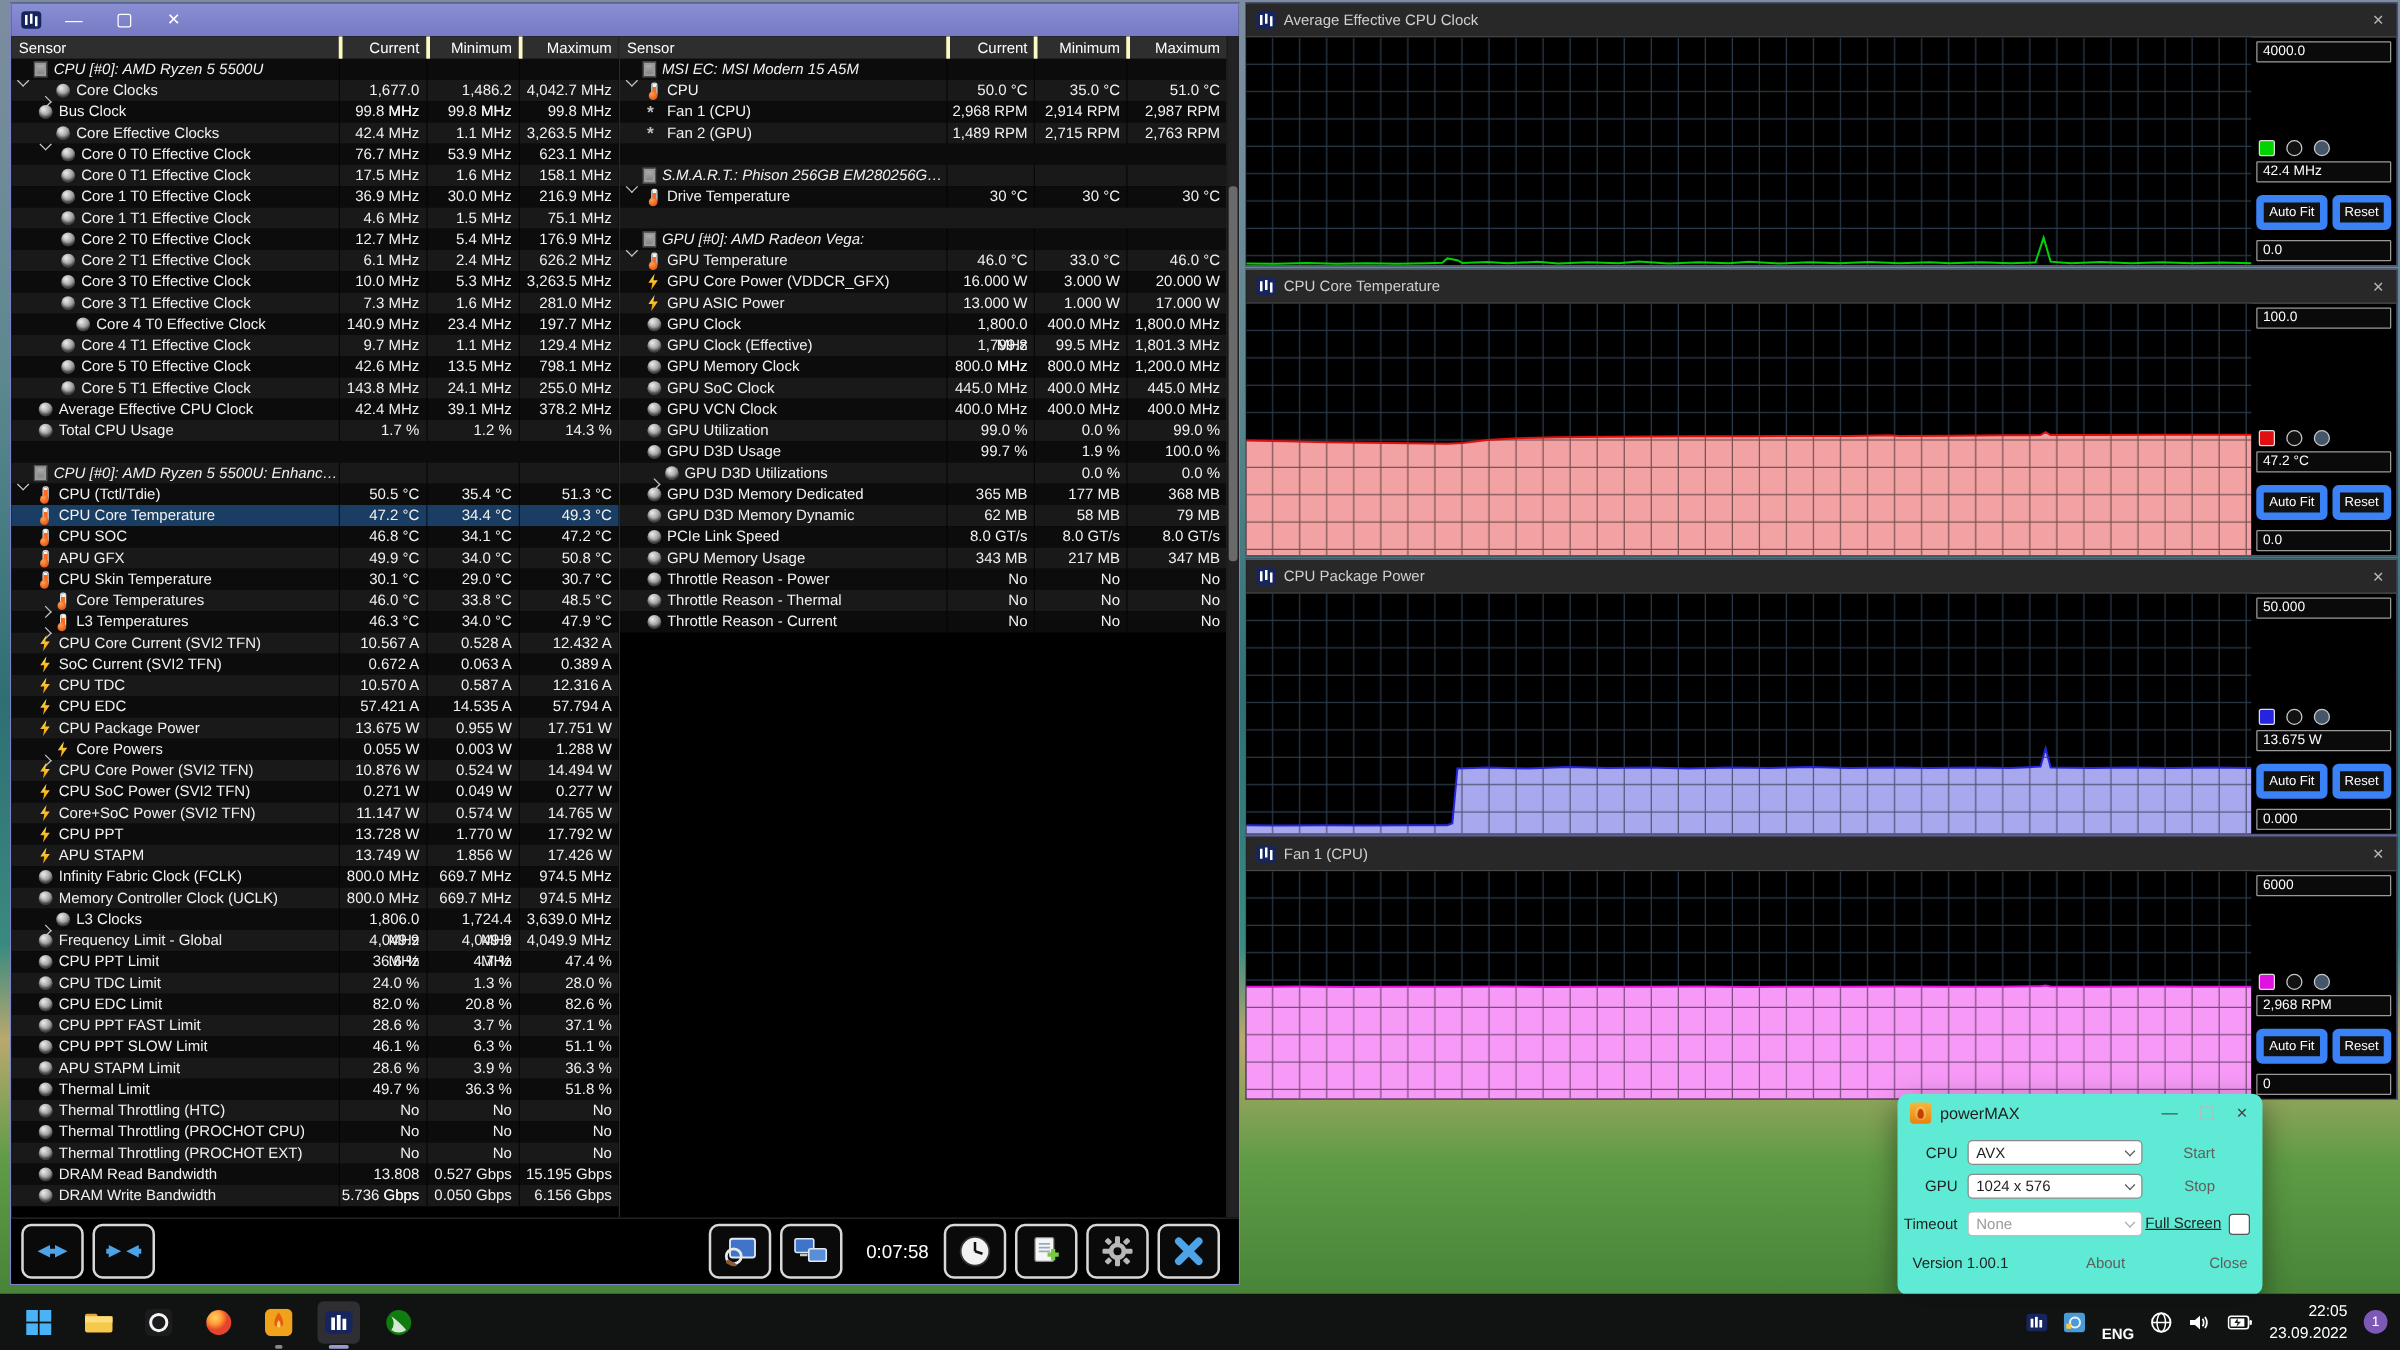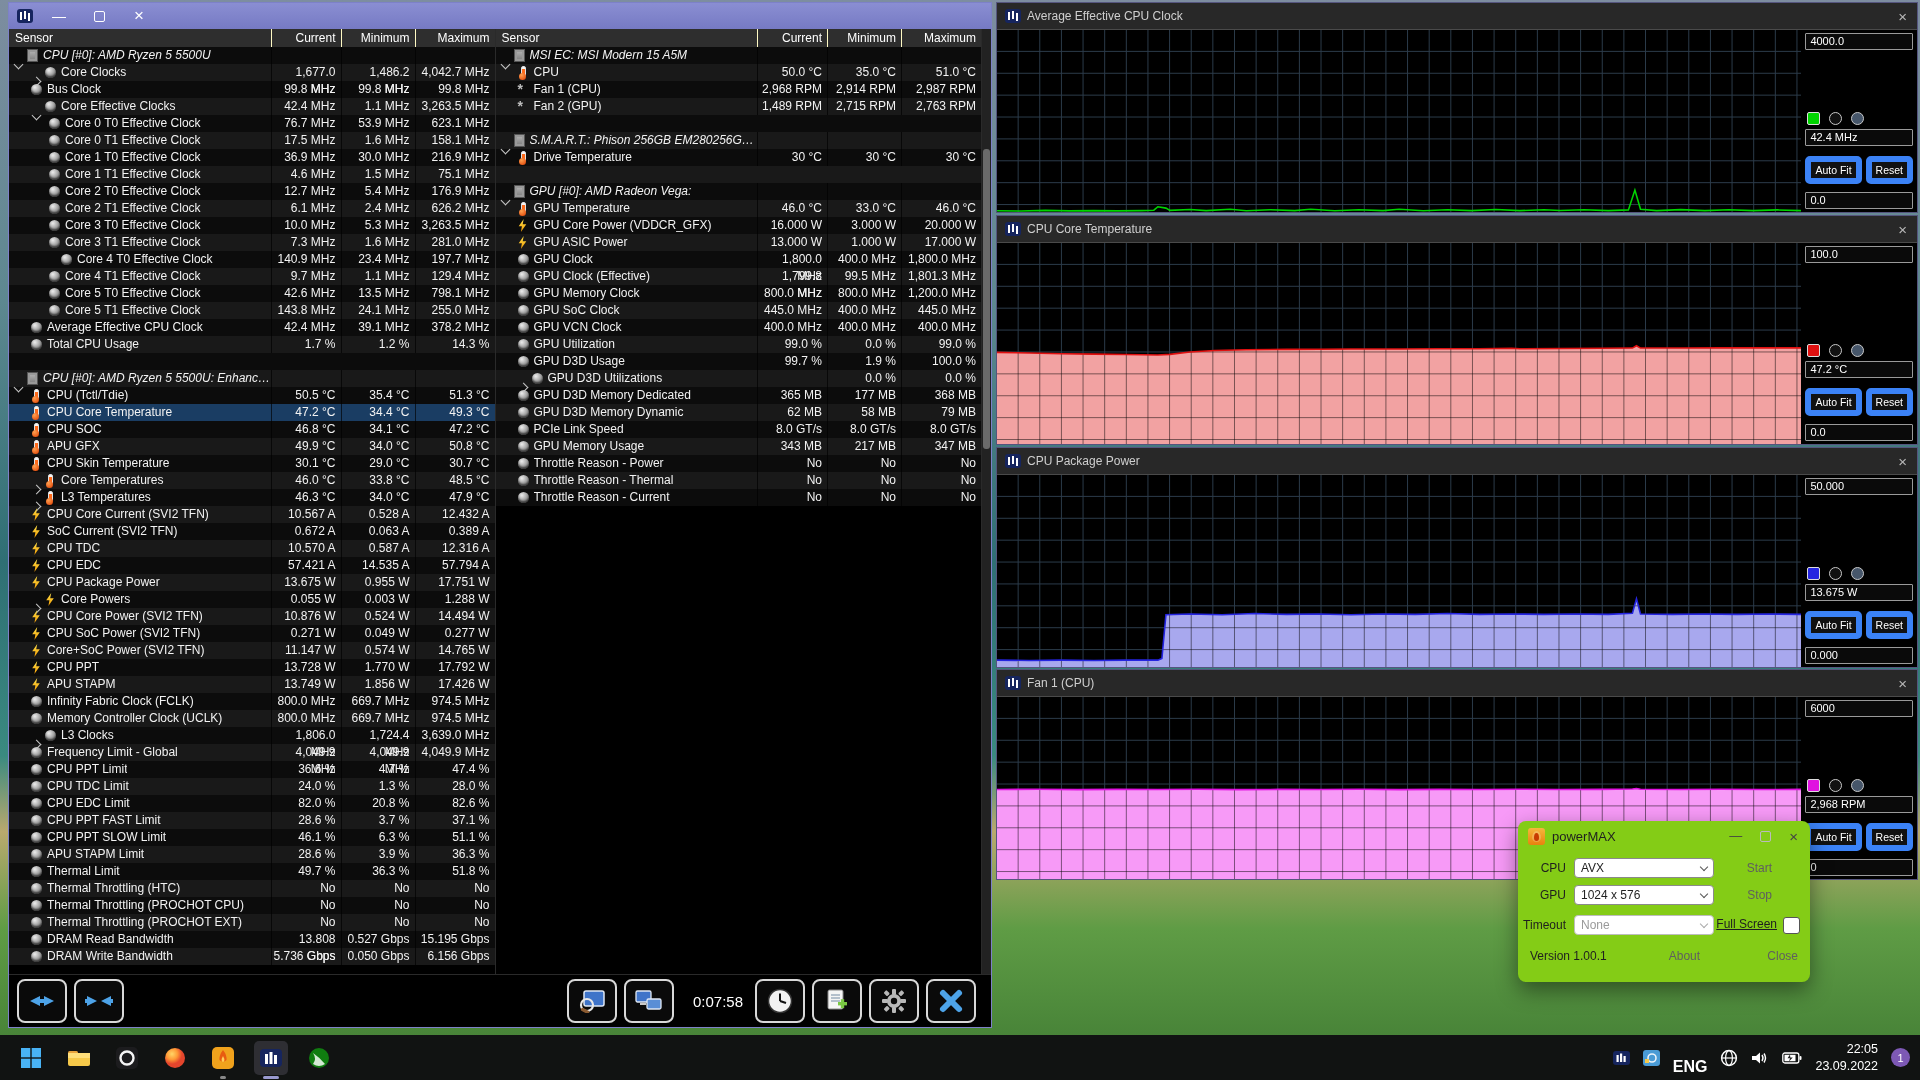--- a/index.html
+++ b/index.html
@@ -15,21 +15,21 @@
   .hwicon::before{content:"";position:absolute;left:3px;top:3px;width:2px;height:8px;background:#fff;
     box-shadow:4px -1px 0 #fff,8px 1px 0 #fff;}
   #hwin .titlebar .t-title{flex:1;white-space:nowrap;overflow:hidden;}
   .wbtns{display:flex;align-items:center;gap:0;margin-right:4px;}
   .wbtn{width:40px;height:24px;display:flex;align-items:center;justify-content:center;color:#fff;font-size:14px;}
   .wbtn .maxbox{width:9px;height:9px;border:1px solid #fff;border-radius:2px;}
   
   #panels{flex:1;display:flex;overflow:hidden;}
   .panel{flex:1;display:flex;flex-direction:column;min-width:0;border-right:1px solid #2a2a2a;}
   .phead{display:flex;height:18px;background:#2e2e2e;color:#fff;font-size:12px;line-height:18px;flex:0 0 18px;}
-  .phead .cell{border-left:1px solid #fef9c3;}
+  .phead .cell{border-left:3px solid #fef9c3;}
   .phead .cell:first-child{border-left:none;}
   .cell{box-sizing:border-box;}
   .c-lbl{flex:1;padding-left:6px;min-width:0;display:flex;align-items:center;}
   .c-num{width:70px;text-align:right;padding-right:5px;}
   .c-min{width:74px;}.c-max{width:80px;}
   .rows{flex:1;overflow:hidden;}
   .srow{display:flex;height:17px;line-height:17px;font-size:12px;color:#f2f2f2;}
   .srow.even{background:#0c0c0c;}
   .srow.odd{background:#191919;}
   .srow.sel{background:#1a3d63;}
@@ -67,21 +67,21 @@
   .gside{flex:0 0 102px;display:flex;flex-direction:column;padding:3px 4px;box-sizing:border-box;}
   .gbox{background:#0a0a0a;border:1px solid #9a9a9a;color:#fff;font-size:11px;height:15px;line-height:15px;padding:0 4px;border-radius:1px;}
   .gdots{display:flex;align-items:center;gap:9px;margin:0 0 4px 2px;}
   .gsq{width:11px;height:11px;border-radius:2px;border:1px solid #ddd;}
   .gcir{width:11px;height:11px;border-radius:50%;border:1px solid #c8c8c8;background:#111;}
   .gcir.fill{background:#46566a;}
   .gbtns{display:flex;gap:4px;margin:10px 0 8px 0;}
   .gbtn{border:6px solid #3b82f6;border-radius:5px;color:#fff;font-size:10.5px;padding:2px 4px;white-space:nowrap;background:#111;}
   .gspacer{flex:1;}
   
-  #pmax{position:absolute;left:1518px;top:821px;width:292px;height:161px;background:#84cc16;border-radius:8px;
+  #pmax{position:absolute;left:1518px;top:875px;width:292px;height:161px;background:#5eead4;border-radius:8px;
     box-shadow:0 8px 22px rgba(0,0,0,.45);font-size:12px;color:#1f1f1f;}
   #pmax .ptitle{height:30px;display:flex;align-items:center;font-size:13px;}
   .flameic{width:17px;height:17px;border-radius:3px;background:linear-gradient(#f6b73c,#e8820e);margin:0 7px 0 10px;position:relative;}
   .flameic::before{content:"";position:absolute;left:4px;top:3px;width:9px;height:11px;background:#fff3;border-radius:50% 50% 50% 50%/60% 60% 40% 40%;}
   .flameic::after{content:"";position:absolute;left:6px;top:5px;width:5px;height:8px;background:#c83c00;border-radius:50% 50% 50% 50%/60% 60% 40% 40%;}
   #pmax .pwb{margin-left:auto;display:flex;gap:18px;margin-right:12px;color:#444;}
   .prow{display:flex;align-items:center;margin:7px 10px 0 0;}
   .plab{width:48px;text-align:right;margin-right:8px;}
   .pcombo{width:140px;height:20px;background:#fff;border:1px solid #8a8a8a;border-radius:4px;display:flex;align-items:center;padding:0 6px;box-sizing:border-box;}
   .pcombo .cv{flex:1;}
@@ -95,21 +95,21 @@
   #taskbar{position:absolute;left:0;bottom:0;width:1920px;height:45px;background:rgba(16,16,18,.97);display:flex;align-items:center;}
   .tb-left{display:flex;align-items:center;gap:14px;margin-left:14px;}
   .tbi{width:34px;height:34px;border-radius:5px;display:flex;align-items:center;justify-content:center;position:relative;}
   .tbi.active{background:#2e2e33;}
   .tbi.active::after{content:"";position:absolute;bottom:-4px;left:9px;width:16px;height:3px;border-radius:2px;background:#9a9ad0;}
   .tbi.dot::after{content:"";position:absolute;bottom:-4px;left:14px;width:6px;height:3px;border-radius:2px;background:#888;}
   .tb-right{margin-left:auto;display:flex;align-items:center;gap:13px;margin-right:10px;color:#fff;}
   .trayic{display:flex;align-items:center;justify-content:center;}
   #tb-clock{text-align:right;font-size:12.5px;line-height:1.35;}
   #tb-badge{width:19px;height:19px;border-radius:50%;background:#7d59b5;color:#fff;font-size:11px;display:flex;align-items:center;justify-content:center;}
-  .engtxt{font-size:16px;font-weight:bold;margin-top:19px;}
+  .engtxt{font-size:12px;font-weight:bold;margin-top:19px;}
 </style>
 </head>
 <body>
 
 <div id="desktop"></div>
 
 <div id="hwin">
   <div class="titlebar">
     <span class="hwicon"></span>
     <span class="wbtns">

